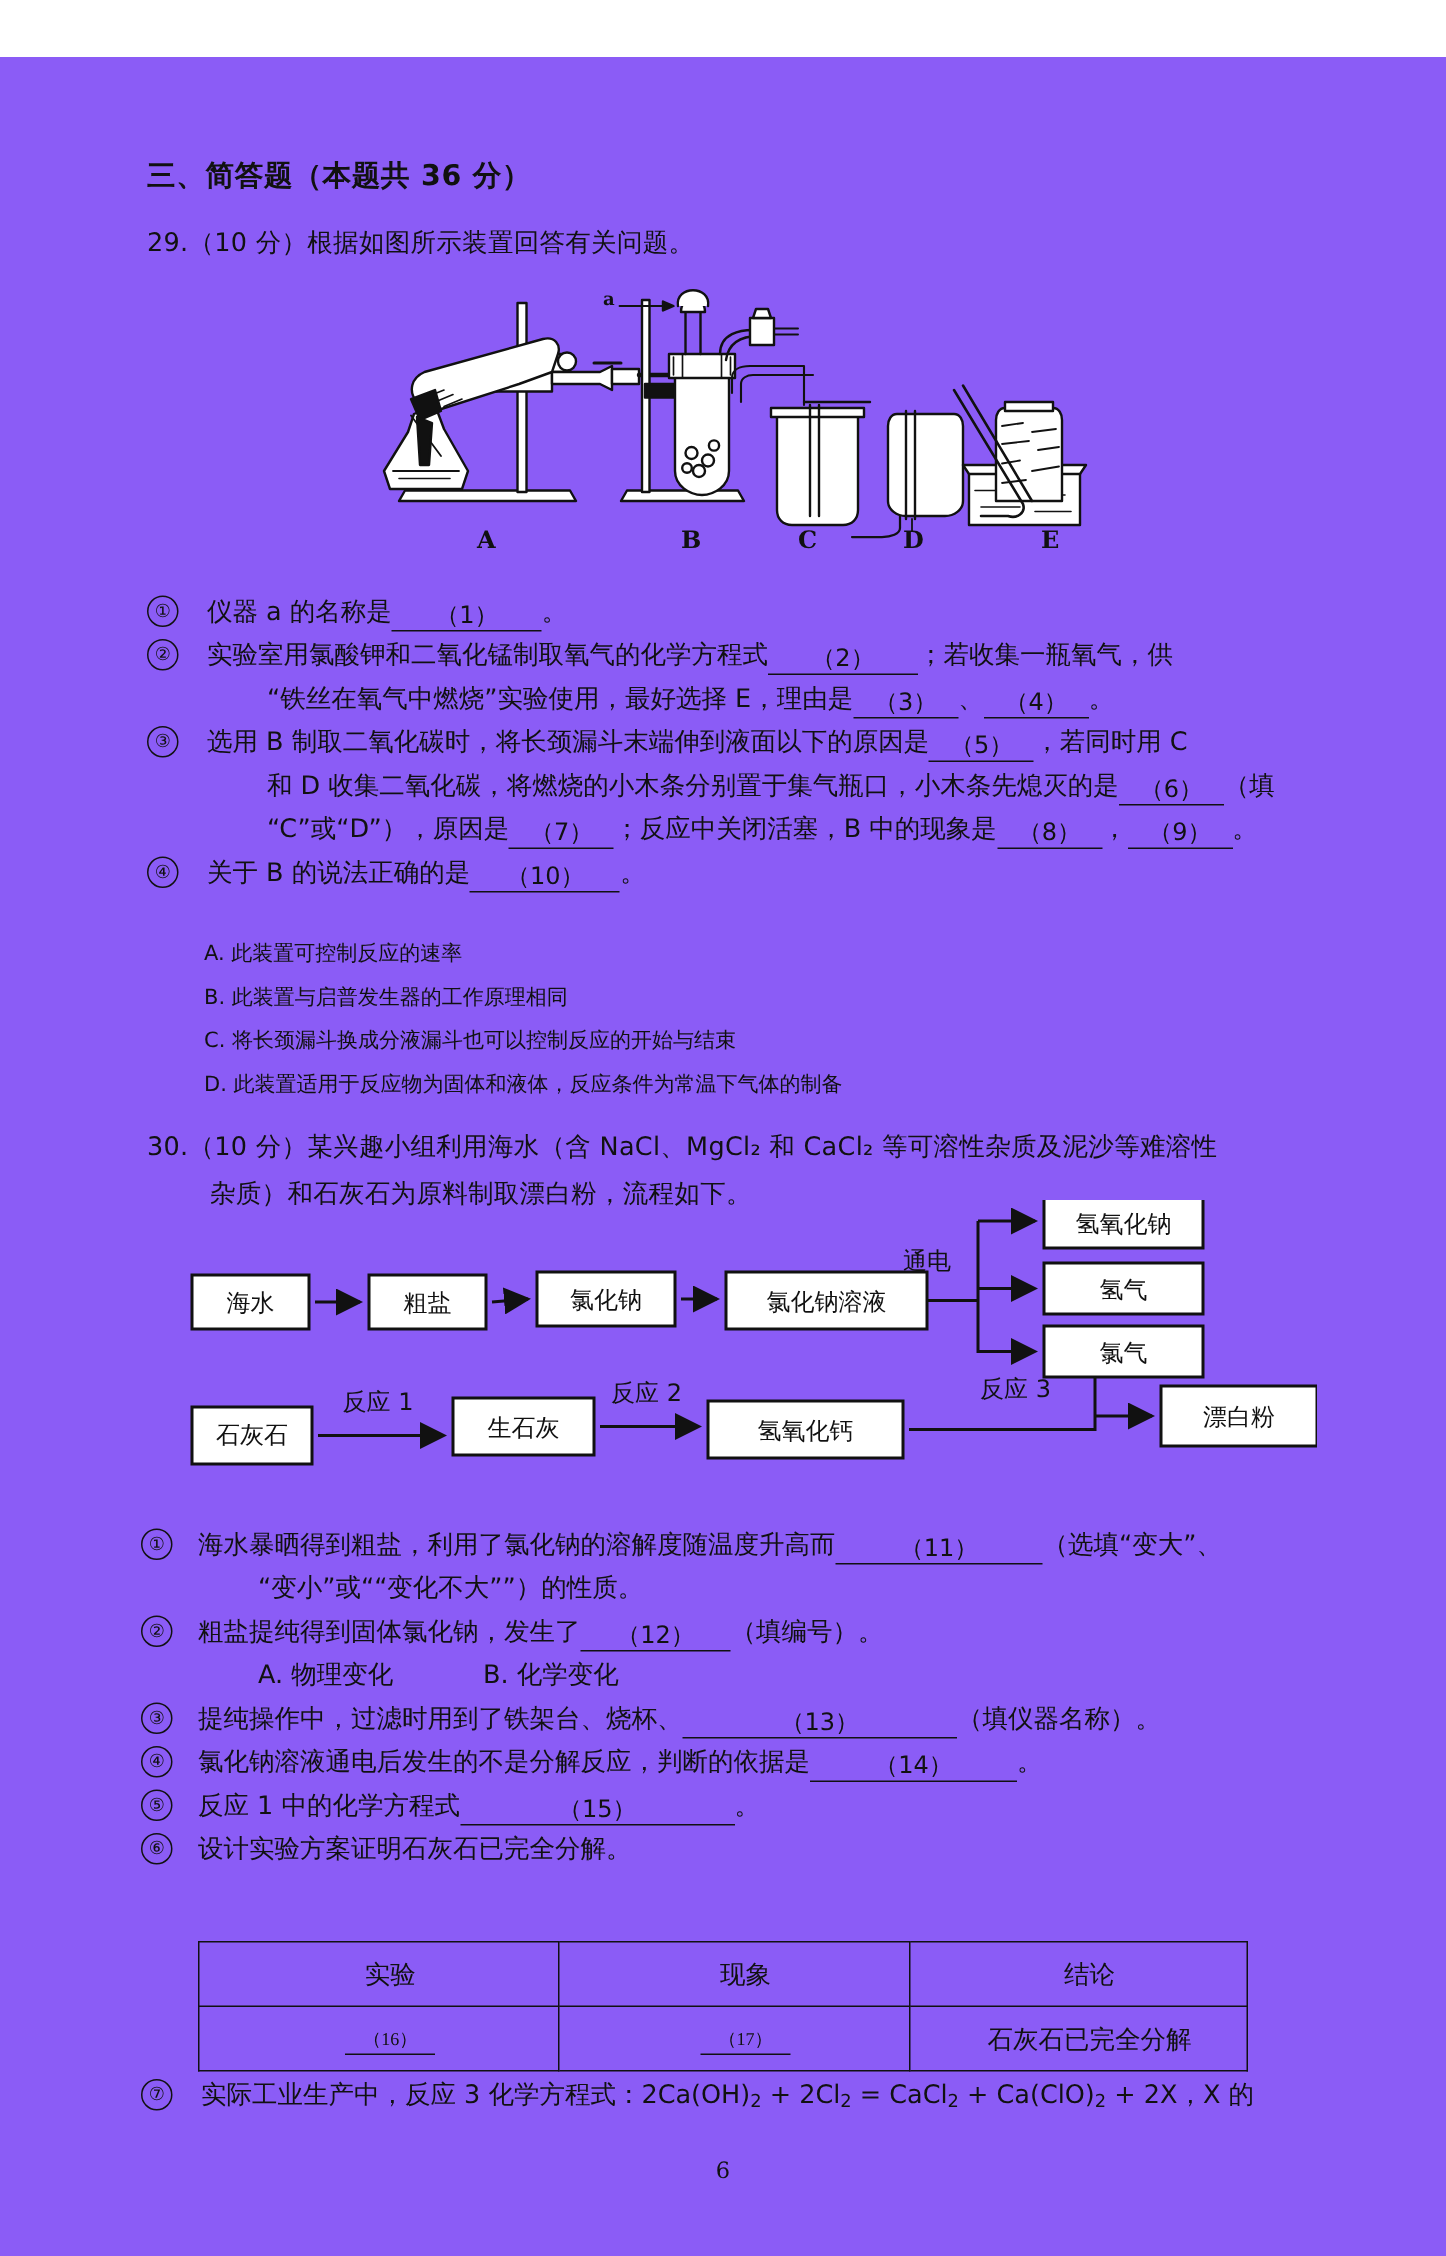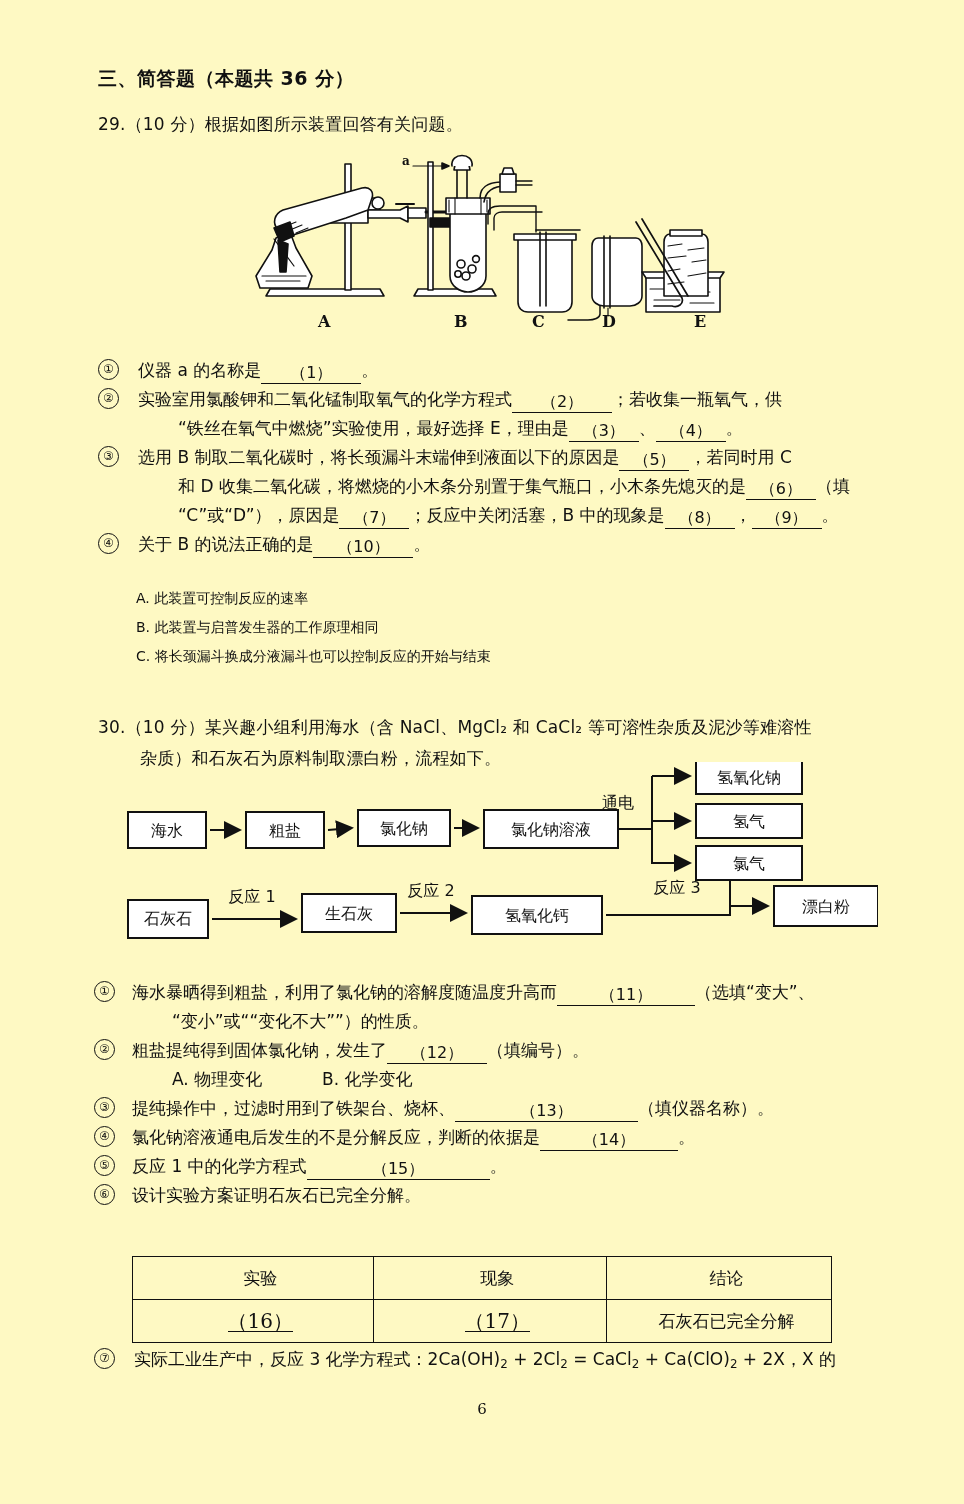--- a/index.html
+++ b/index.html
@@ -11,21 +11,22 @@
     width: 964px;
     height: 1504px;
     position: relative;
     font-family: "DejaVu Serif", "Liberation Serif", serif;
     color: #111;
     overflow: hidden;
   }
   .page {
     position: absolute;
     inset: 0;
-    background: #fef9c3;
+    background: #8b5cf6;
+    margin-top: 38px;
   }
 
   
   .cn { font-family: "DejaVu Sans", "Liberation Sans", sans-serif; }
   .blk { position: absolute; }
   .bold { font-weight: bold; }
 
   
   #section-heading {
     left: 98px; top: 66px;
@@ -127,22 +128,23 @@
     font-family: "DejaVu Sans","Liberation Sans",sans-serif;
     padding-left: 16px;
   }
   #experiment-table td.fill {
     font-family: "DejaVu Serif","Liberation Serif",serif;
   }
   .tbl-blank {
     display:inline-block;
     border-bottom: 1.4px solid #111;
     min-width: 60px;
-    font-size: 20px;
+    font-size: 12px;
     line-height: 20px;
+    font-family: Liberation Serif, serif;
   }
 
   
   #q30-final { left: 94px; top: 1345px; width: 820px; }
   #q30-final .sub-item { padding-left: 40px; }
   sub { font-size: 0.7em; vertical-align: -0.25em; }
 
   
   #page-number {
     left: 0; top: 1400px; width: 964px;
@@ -286,20 +288,21 @@
     <div class="sub-item">
       <span class="circnum">④</span>
       <span>关于 B 的说法正确的是</span><span class="blank b-md">（10）</span><span>。</span>
     </div>
   </div>
 
   <div class="blk cn" id="q29-options">
     <div class="opt-line">A. 此装置可控制反应的速率</div>
     <div class="opt-line">B. 此装置与启普发生器的工作原理相同</div>
     <div class="opt-line">C. 将长颈漏斗换成分液漏斗也可以控制反应的开始与结束</div>
+    <div class="opt-line">D. 此装置适用于反应物为固体和液体，反应条件为常温下气体的制备</div>
   </div>
 
   <div class="blk cn q-stem" id="q30-stem">
     <div>30.（10 分）某兴趣小组利用海水（含 NaCl、MgCl₂ 和 CaCl₂ 等可溶性杂质及泥沙等难溶性</div>
     <div style="padding-left:42px;">杂质）和石灰石为原料制取漂白粉，流程如下。</div>
   </div>
 
   <div class="blk" id="flowchart">
     <svg width="760" height="200" viewBox="0 0 760 200" xmlns="http://www.w3.org/2000/svg">
       <defs>

